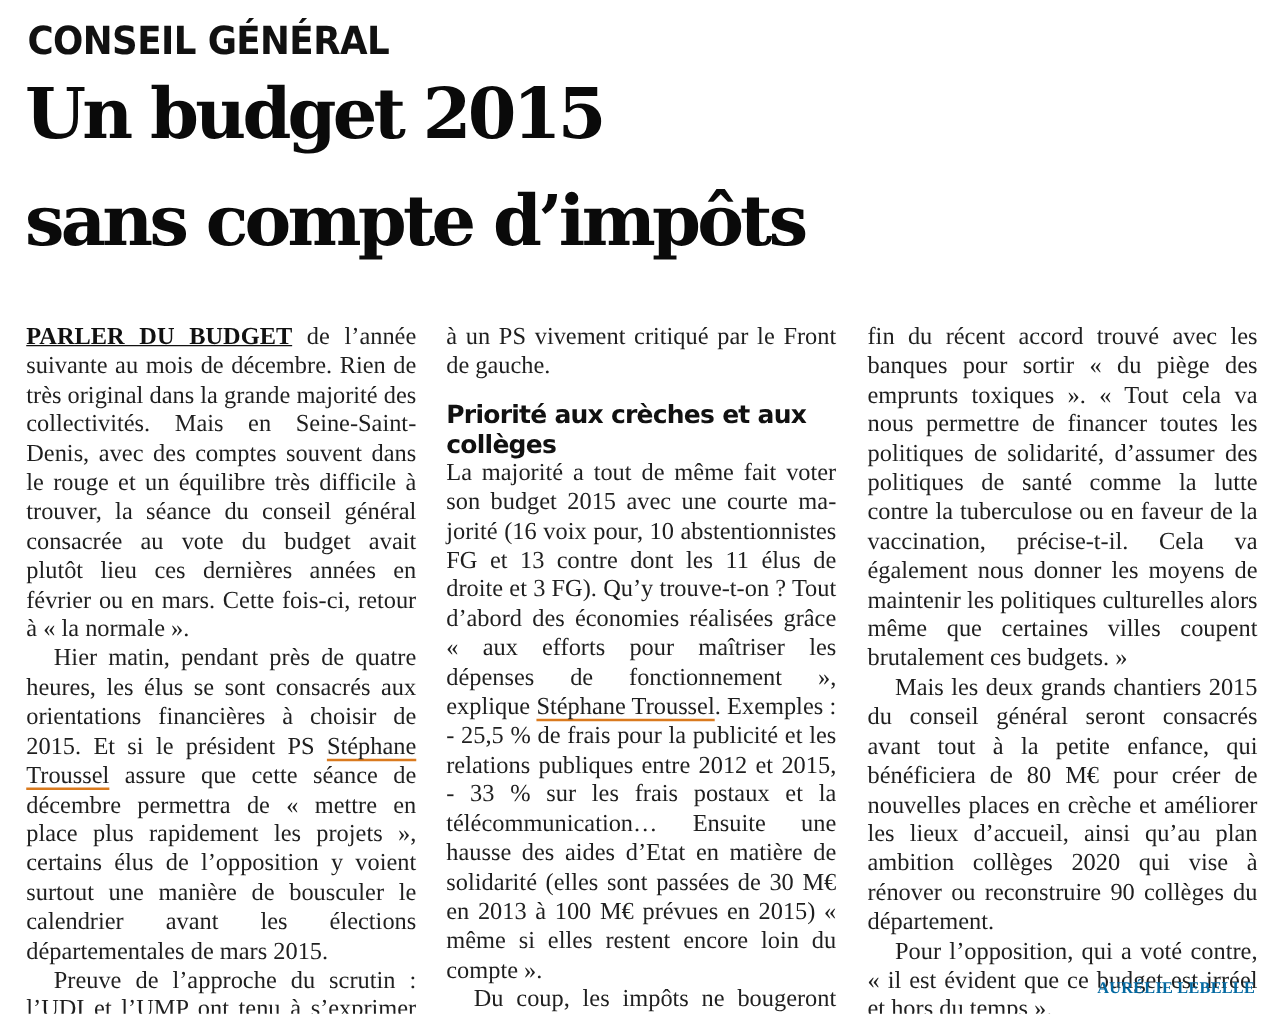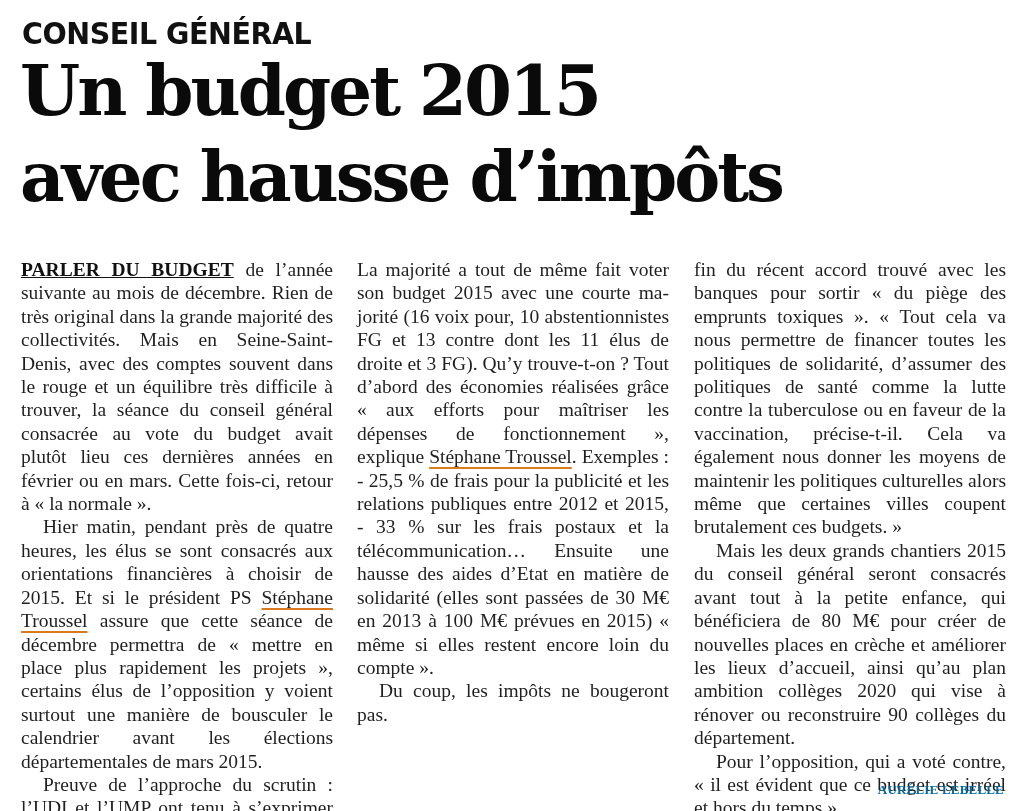--- a/index.html
+++ b/index.html
@@ -10,21 +10,21 @@
     .kicker {
       position: absolute; left: 22px; top: 14px;
       font-family: "DejaVu Sans", sans-serif; font-weight: bold;
       font-size: 31px; letter-spacing: -0.5px; color: #111;
       transform: scaleX(0.92); transform-origin: left top;
       line-height: 38px;
     }
     .headline {
       position: absolute; left: 20px; top: 48px;
       font-family: "DejaVu Serif", serif; font-weight: bold;
-      font-size: 69px; line-height: 86px; letter-spacing: -3px;
+      font-size: 56px; line-height: 86px; letter-spacing: -3px;
       color: #0a0a0a; margin: 0;
     }
     .headline span { display: block; white-space: nowrap; }
     .col {
       position: absolute; top: 258px; width: 312px;
       font-family: "Liberation Serif", serif; font-size: 19.5px;
       line-height: 23.4px; color: #1f1f1f;
       text-align: justify; hyphens: manual;
     }
     .col1 { left: 21px; }
@@ -49,30 +49,32 @@
     }
   </style>
 </head>
 <body>
 
 <div>
   <div class="kicker">CONSEIL GÉNÉRAL</div>
 
   <h1 class="headline">
     <span>Un budget 2015</span>
-    <span>avec hausse d’impôts</span>
+    <span>sans compte d’impôts</span>
   </h1>
 
   <div class="col col1">
     <p><span class="lead">PARLER DU BUDGET</span><span> de l’année suivante au mois de décembre. Rien de très original dans la grande majo­rité des collectivités. Mais en Seine-Saint-Denis, avec des comptes sou­vent dans le rouge et un équilibre très difficile à trouver, la séance du conseil général consacrée au vote du budget avait plutôt lieu ces dernières années en février ou en mars. Cette fois-ci, retour à « la normale ».</span></p>
     <p class="indent"><span>Hier matin, pendant près de qua­tre heures, les élus se sont consacrés aux orientations financières à choisir de 2015. Et si le président PS </span><span class="hl">Stépha­ne Troussel</span><span> assure que cette séance de décembre permettra de « mettre en place plus rapidement les pro­jets », certains élus de l’opposition y voient surtout une manière de bous­culer le calendrier avant les élections départementales de mars 2015.</span></p>
     <p class="indent">Preuve de l’approche du scrutin : l’UDI et l’UMP ont tenu à s’exprimer d’une seule voix pour faire bloc face</p>
   </div>
 
   <div class="col col2">
+    <p>à un PS vivement critiqué par le Front de gauche.</p>
+    <h2 class="subhead">Priorité aux crèches et aux collèges</h2>
     <p><span>La majorité a tout de même fait voter son budget 2015 avec une courte ma­jorité (16 voix pour, 10 abstention­nistes FG et 13 contre dont les 11 élus de droite et 3 FG). Qu’y trouve-t-on ? Tout d’abord des économies réali­sées grâce « aux efforts pour maîtri­ser les dépenses de fonctionne­ment », explique </span><span class="hl">Stéphane Troussel</span><span>. Exemples : - 25,5 % de frais pour la publicité et les relations publiques entre 2012 et 2015, - 33 % sur les frais postaux et la télécommunication… Ensuite une hausse des aides d’Etat en matière de solidarité (elles sont passées de 30 M€ en 2013 à 100 M€ prévues en 2015) « même si elles res­tent encore loin du compte ».</span></p>
     <p class="indent"><span>Du coup, les impôts ne bougeront pas. </span></p>
   </div>
 
   <div class="col col3">
     <p>fin du récent accord trouvé avec les banques pour sortir « du piège des emprunts toxiques ». « Tout cela va nous permettre de financer toutes les politiques de solidarité, d’assumer des politiques de santé comme la lut­te contre la tuberculose ou en faveur de la vaccination, précise-t-il. Cela va également nous donner les moyens de maintenir les politiques culturel­les alors même que certaines villes coupent brutalement ces budgets. »</p>
     <p class="indent">Mais les deux grands chantiers 2015 du conseil général seront consa­crés avant tout à la petite enfance, qui bénéficiera de 80 M€ pour créer de nouvelles places en crèche et améliorer les lieux d’accueil, ainsi qu’au plan ambition collèges 2020 qui vise à rénover ou reconstruire 90 collèges du département.</p>
     <p class="indent">Pour l’opposition, qui a voté contre, « il est évident que ce budget est irréel et hors du temps ».</p>
   </div>
 

